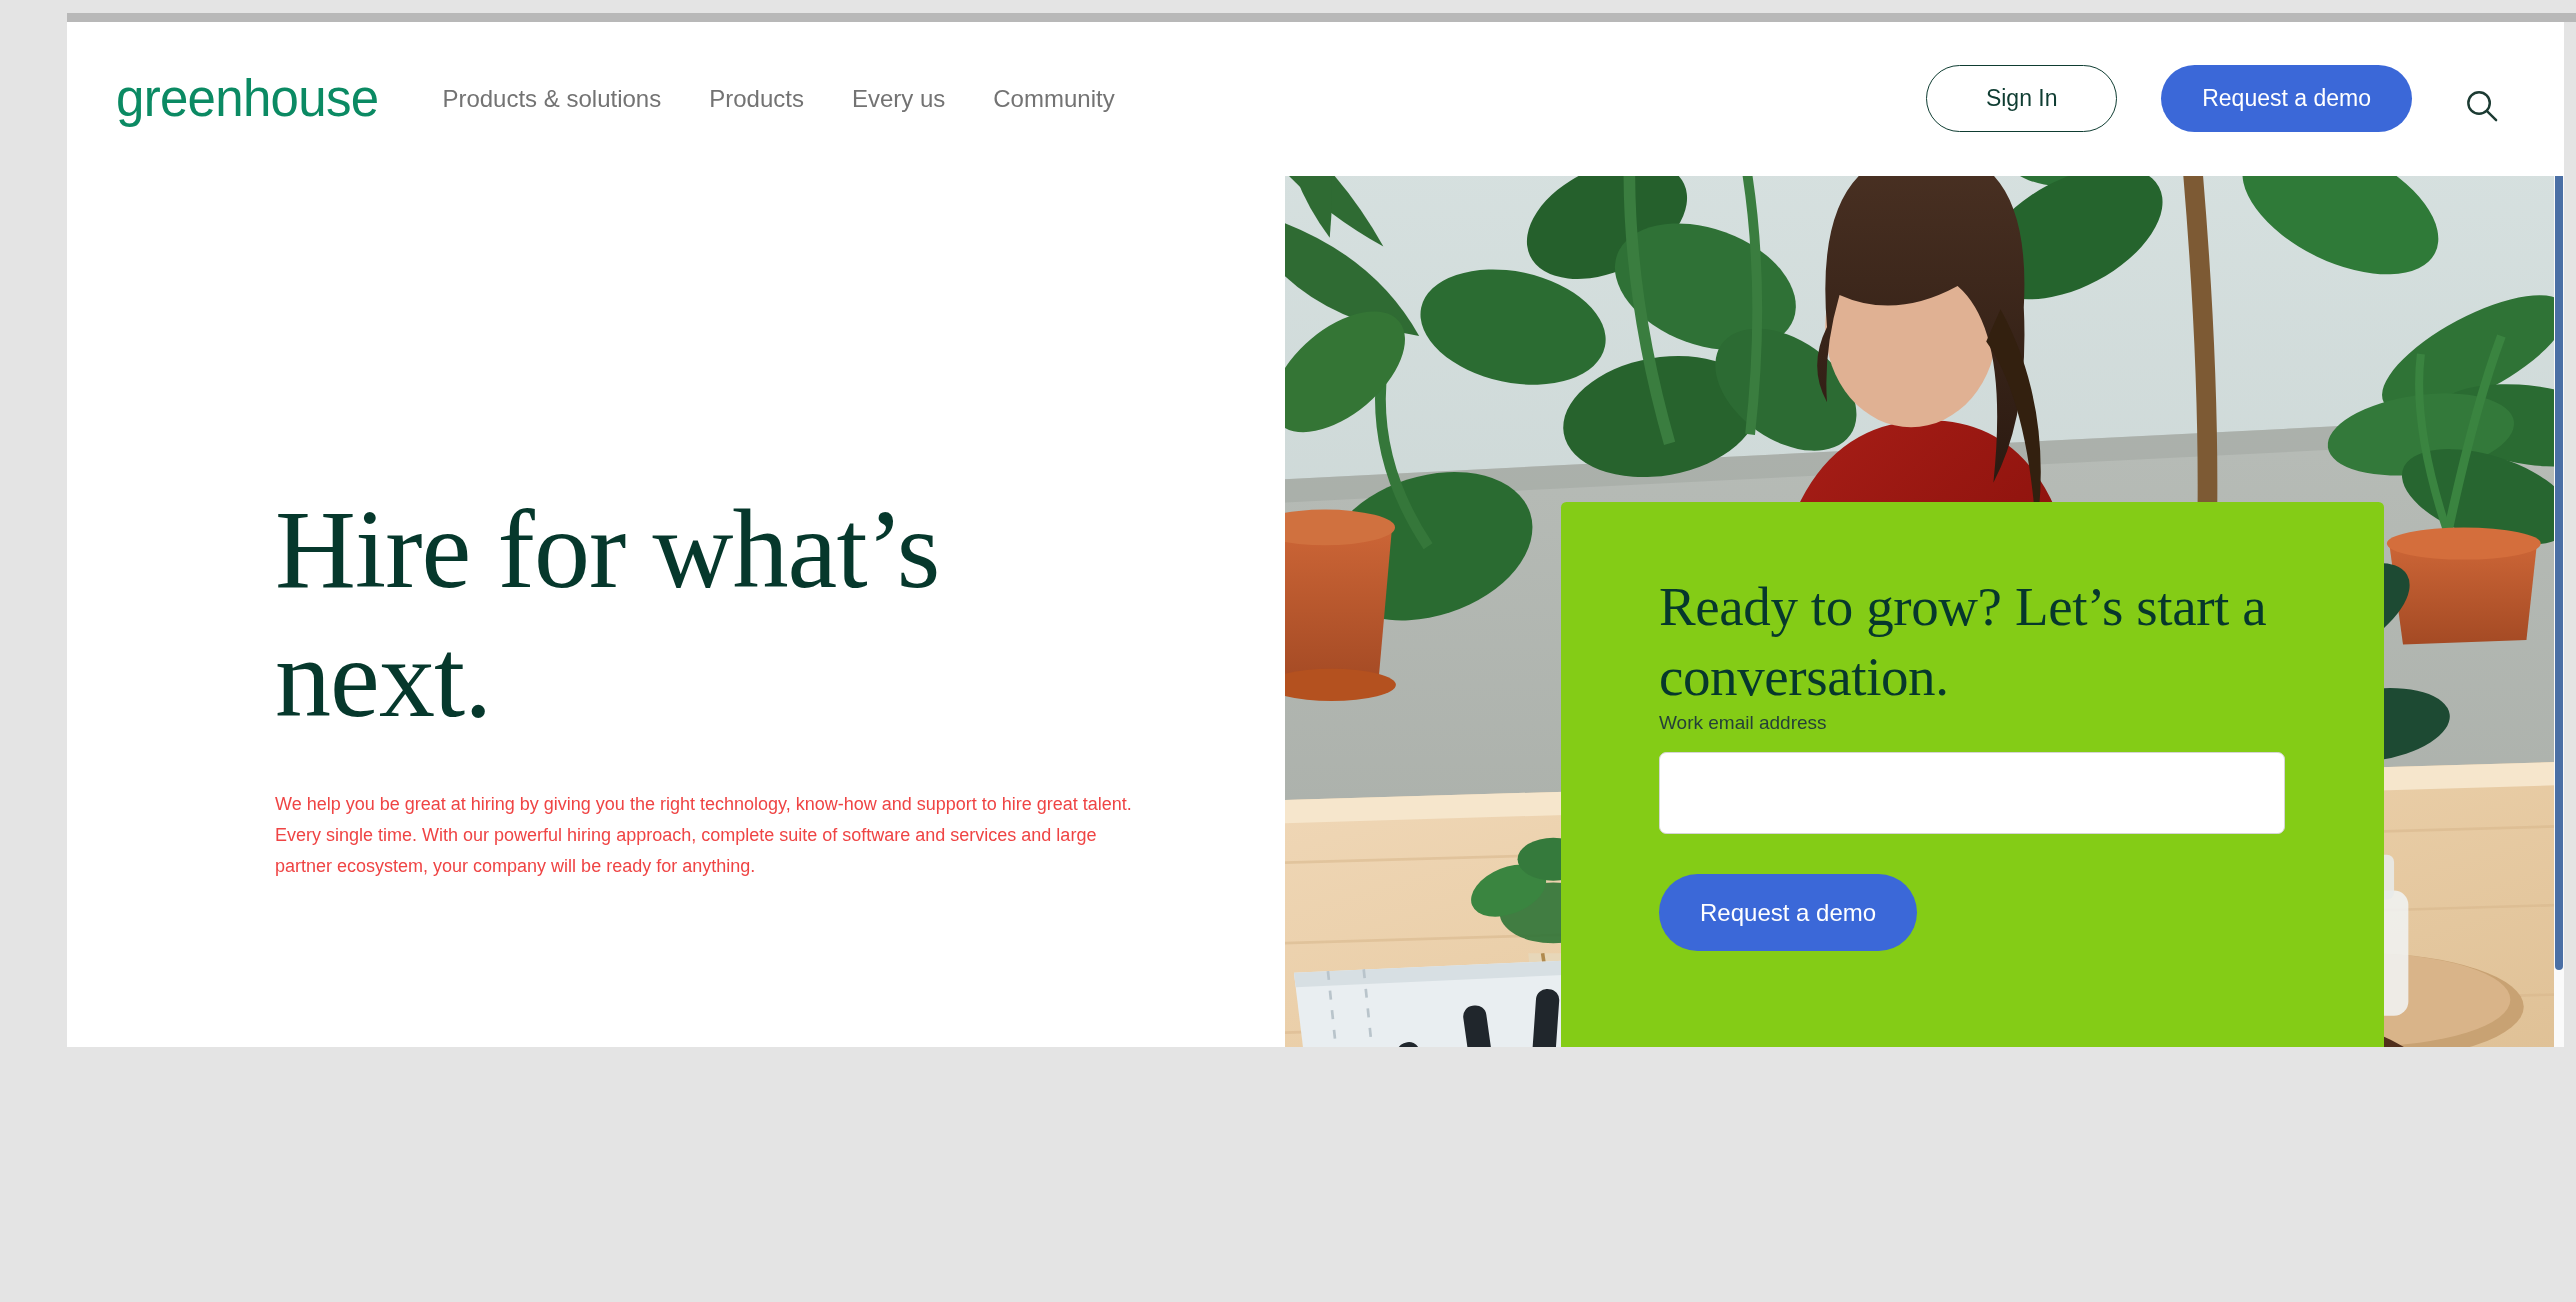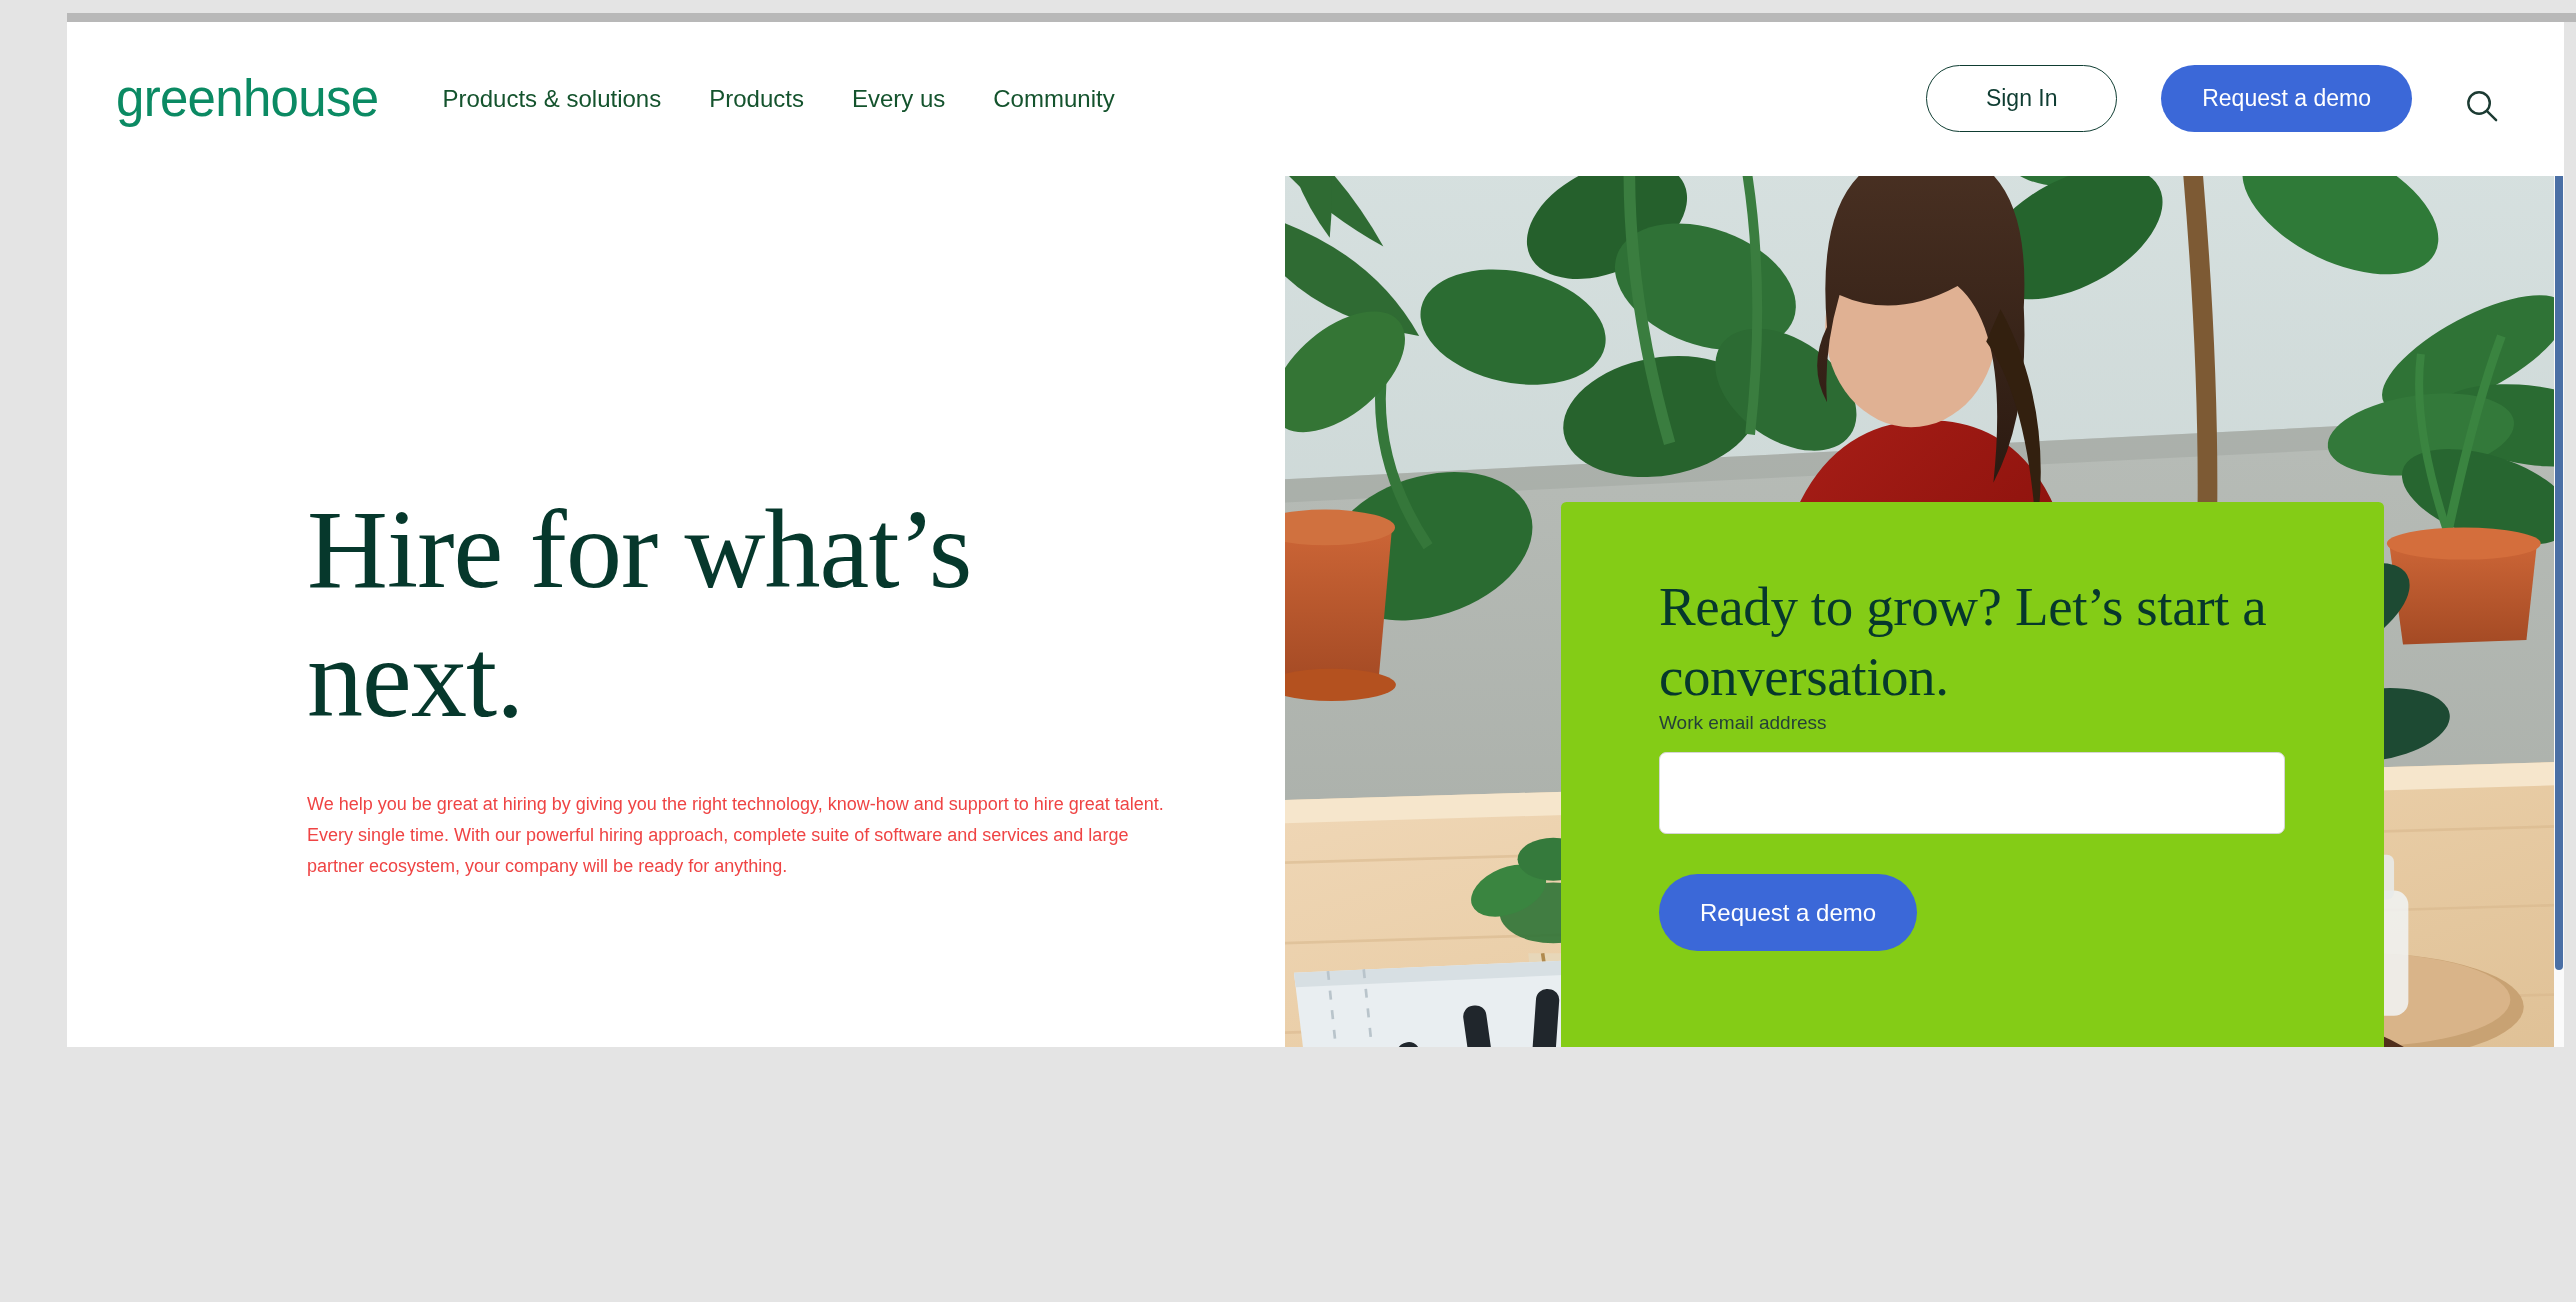--- a/index.html
+++ b/index.html
@@ -69,21 +69,21 @@
     user-select: none;
   }
   .nav {
     display: flex;
     align-items: center;
     gap: 48px;
     margin-left: 64px;
   }
   .nav-link {
     font-size: 24px;
-    color: #14532d;
+    color: #737373;
     white-space: nowrap;
     cursor: pointer;
   }
   .header-right {
     margin-left: auto;
     display: flex;
     align-items: flex-end;
     gap: 44px;
     margin-right: 58px;
   }
@@ -132,21 +132,21 @@
   .hero-left {
     position: absolute;
     left: 0; top: 0;
     width: 1218px;
     height: 100%;
     background: #ffffff;
     z-index: 5;
   }
   .hero-copy {
     position: absolute;
-    left: 240px;
+    left: 208px;
     top: 309px;
     width: 877px;
   }
   .hero-title {
     font-family: "Liberation Serif", "DejaVu Serif", serif;
     font-size: 112px;
     line-height: 1.16;
     color: #06382c;
     letter-spacing: -0.9px;
     font-weight: 400;

